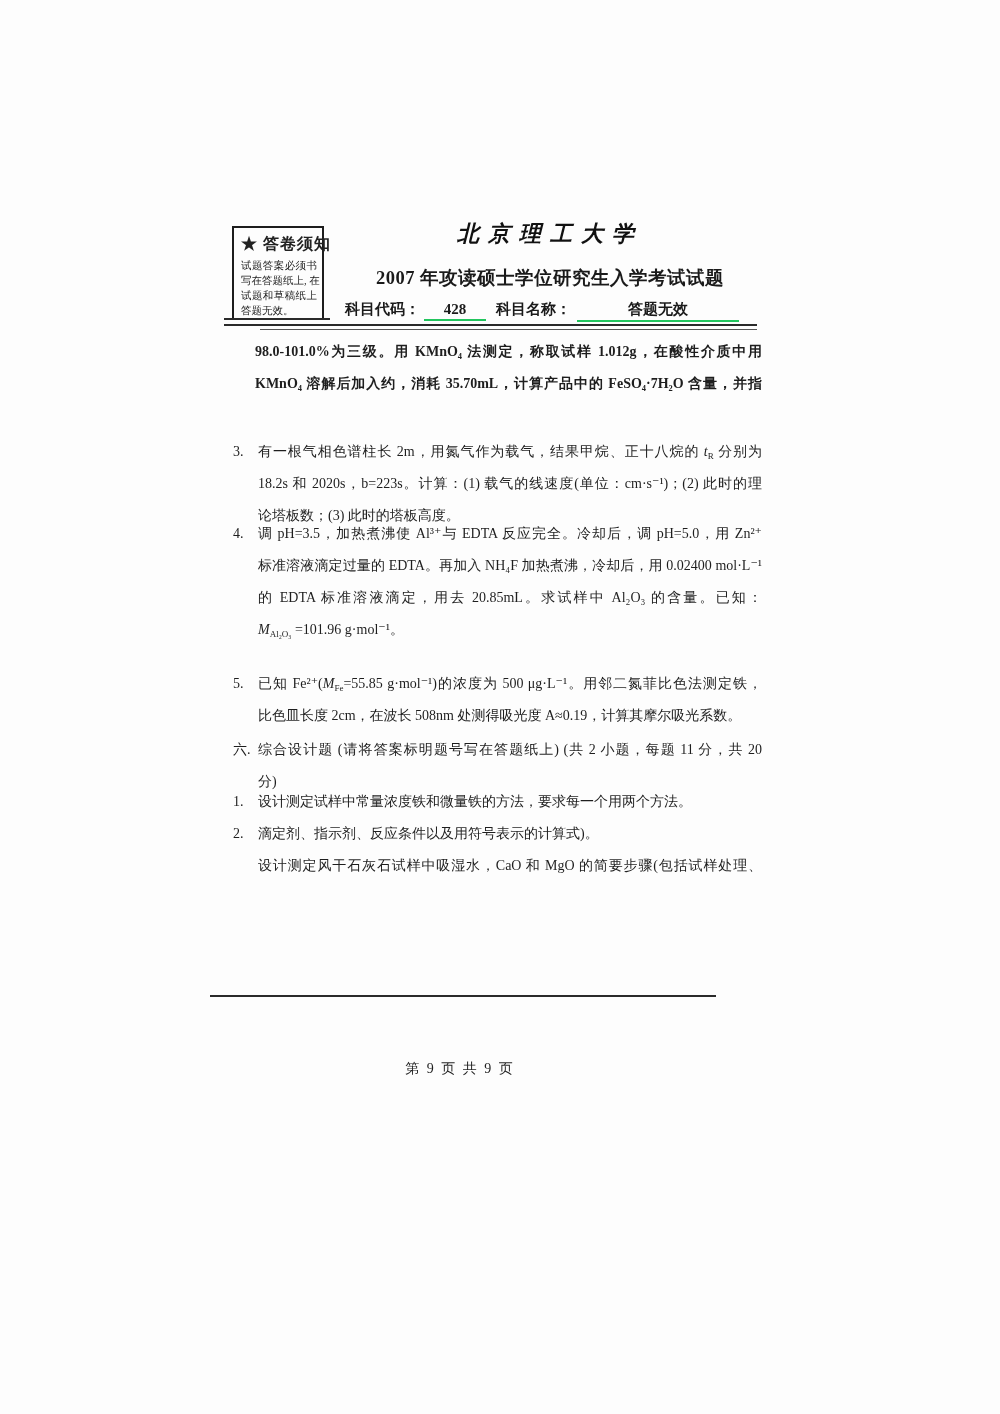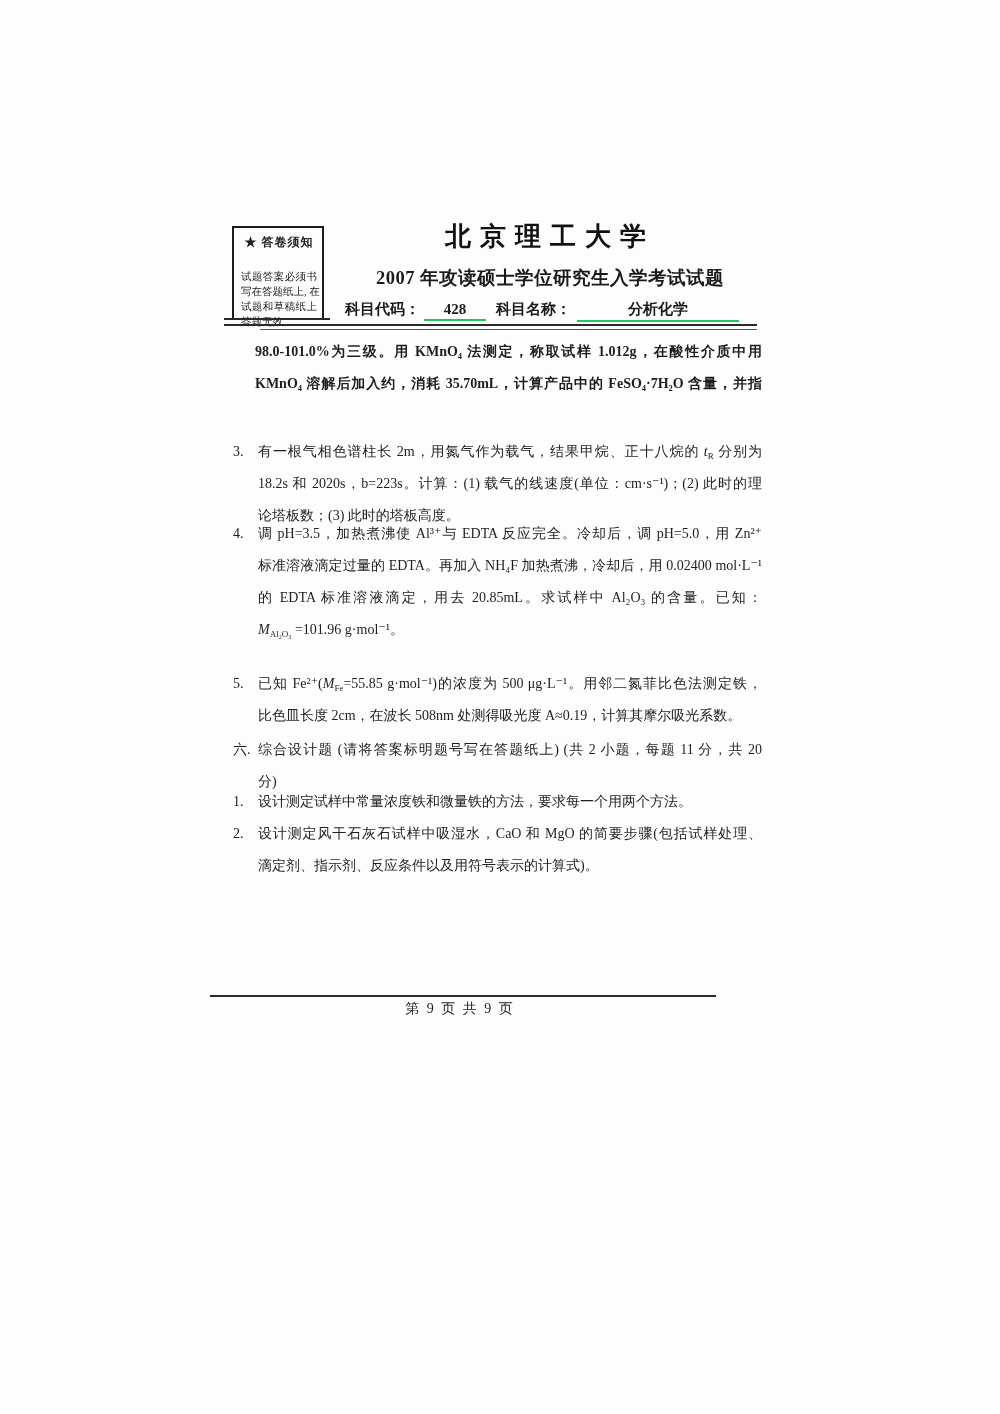--- a/index.html
+++ b/index.html
@@ -7,27 +7,27 @@
   .page {
     position:relative; width:1000px; height:1414px;
     background:#fdfdfd; color:#222;
     font-family:"Liberation Serif","DejaVu Serif",serif;
   }
   
   .notice {
     position:absolute; left:232px; top:226px; width:92px; height:94px;
     border:2px solid #1d1d1d; padding:6px 5px 4px 7px; background:#fdfdfd;
   }
-  .notice-title { font-size:12px; font-weight:bold; text-align:center; letter-spacing:1px; margin-bottom:18px; white-space:nowrap; }
+  .notice-title { font-size:16px; font-weight:bold; text-align:center; letter-spacing:1px; margin-bottom:3px; white-space:nowrap; }
   .notice-line { font-size:10.5px; line-height:15px; text-align:justify; text-align-last:justify; white-space:nowrap; }
   .notice-line.last { text-align-last:left; }
   
   .uni {
     position:absolute; left:355px; top:219px; width:390px; text-align:center;
-    font-size:26px; font-weight:bold; letter-spacing:9px;
+    font-size:22px; font-weight:bold; font-style:italic; letter-spacing:9px;
     color:#111; font-family:"DejaVu Serif",serif; white-space:nowrap;
   }
   .subtt {
     position:absolute; left:330px; top:265px; width:440px; text-align:center;
     font-size:18.5px; font-weight:bold; letter-spacing:0.5px; color:#1a1a1a; white-space:nowrap;
   }
   .subjrow { position:absolute; left:345px; top:300px; font-size:15px; font-weight:bold; white-space:nowrap; color:#1a1a1a; }
   .uval { display:inline-block; text-align:center; border-bottom:2px solid #22c55e; padding:0 4px 1px 4px; }
   .uval.code { min-width:62px; margin:0 10px 0 4px; }
   .uval.name { min-width:162px; margin-left:6px; }
@@ -36,40 +36,40 @@
   .q { position:absolute; left:232px; width:530px; font-size:14px; line-height:32px; color:#1e1e1e; }
   .qnum { position:absolute; left:1px; top:0; }
   .qbody { margin-left:26px; }
   .qbody.cont { margin-left:23px; }
   .line { height:32px; text-align:justify; }
   .line.fill { text-align-last:justify; }
   sub, sup { line-height:0; }
   sub { font-size:9px; vertical-align:-3px; letter-spacing:0; }
   .it { font-style:italic; }
   
-  .footer-text { position:absolute; left:355px; top:1000px; width:210px; text-align:center; font-size:14px; letter-spacing:2px; color:#1e1e1e; }
+  .footer-text { position:absolute; left:355px; top:1060px; width:210px; text-align:center; font-size:14px; letter-spacing:2px; color:#1e1e1e; }
 </style>
 </head>
 <body>
 
 <div class="page">
 
   <div class="notice">
     <div class="notice-title">★ 答卷须知</div>
     <div class="notice-line">试题答案必须书</div>
     <div class="notice-line">写在答题纸上, 在</div>
     <div class="notice-line">试题和草稿纸上</div>
     <div class="notice-line last">答题无效。</div>
   </div>
 
   <div class="uni">北京理工大学</div>
   <div class="subtt">2007 年攻读硕士学位研究生入学考试试题</div>
 
   <div class="subjrow">
-    <span>科目代码：</span><span class="uval code">428</span><span>科目名称：</span><span class="uval name">分析化学</span>
+    <span>科目代码：</span><span class="uval code">428</span><span>科目名称：</span><span class="uval name">答题无效</span>
   </div>
 
   <div class="rule" style="left:224px; top:318px; width:106px; height:2px;"></div>
   <div class="rule" style="left:224px; top:324px; width:533px; height:2px;"></div>
   <div class="rule" style="left:260px; top:329px; width:497px; height:1px; background:#555;"></div>
 
   <div class="q" style="top:336px;font-weight:bold;">
     <div class="qbody cont">
       <div class="line fill">98.0-101.0%为三级。用 KMnO₄ 法测定，称取试样 1.012g，在酸性介质中用</div>
       <div class="line fill">KMnO₄ 溶解后加入约，消耗 35.70mL，计算产品中的 FeSO₄·7H₂O 含量，并指</div>
@@ -114,21 +114,21 @@
   <div class="q" style="top:786px;">
     <span class="qnum">1.</span>
     <div class="qbody">
       <div class="line">设计测定试样中常量浓度铁和微量铁的方法，要求每一个用两个方法。</div>
     </div>
   </div>
 
   <div class="q" style="top:818px;">
     <span class="qnum">2.</span>
     <div class="qbody">
+      <div class="line">滴定剂、指示剂、反应条件以及用符号表示的计算式)。</div>
       <div class="line fill">设计测定风干石灰石试样中吸湿水，CaO 和 MgO 的简要步骤(包括试样处理、</div>
-      <div class="line">滴定剂、指示剂、反应条件以及用符号表示的计算式)。</div>
     </div>
   </div>
 
   <div class="rule" style="left:210px; top:995px; width:506px; height:2px;"></div>
   <div class="footer-text">第 9 页 共 9 页</div>
 
 </div>
 
 </body></html>

